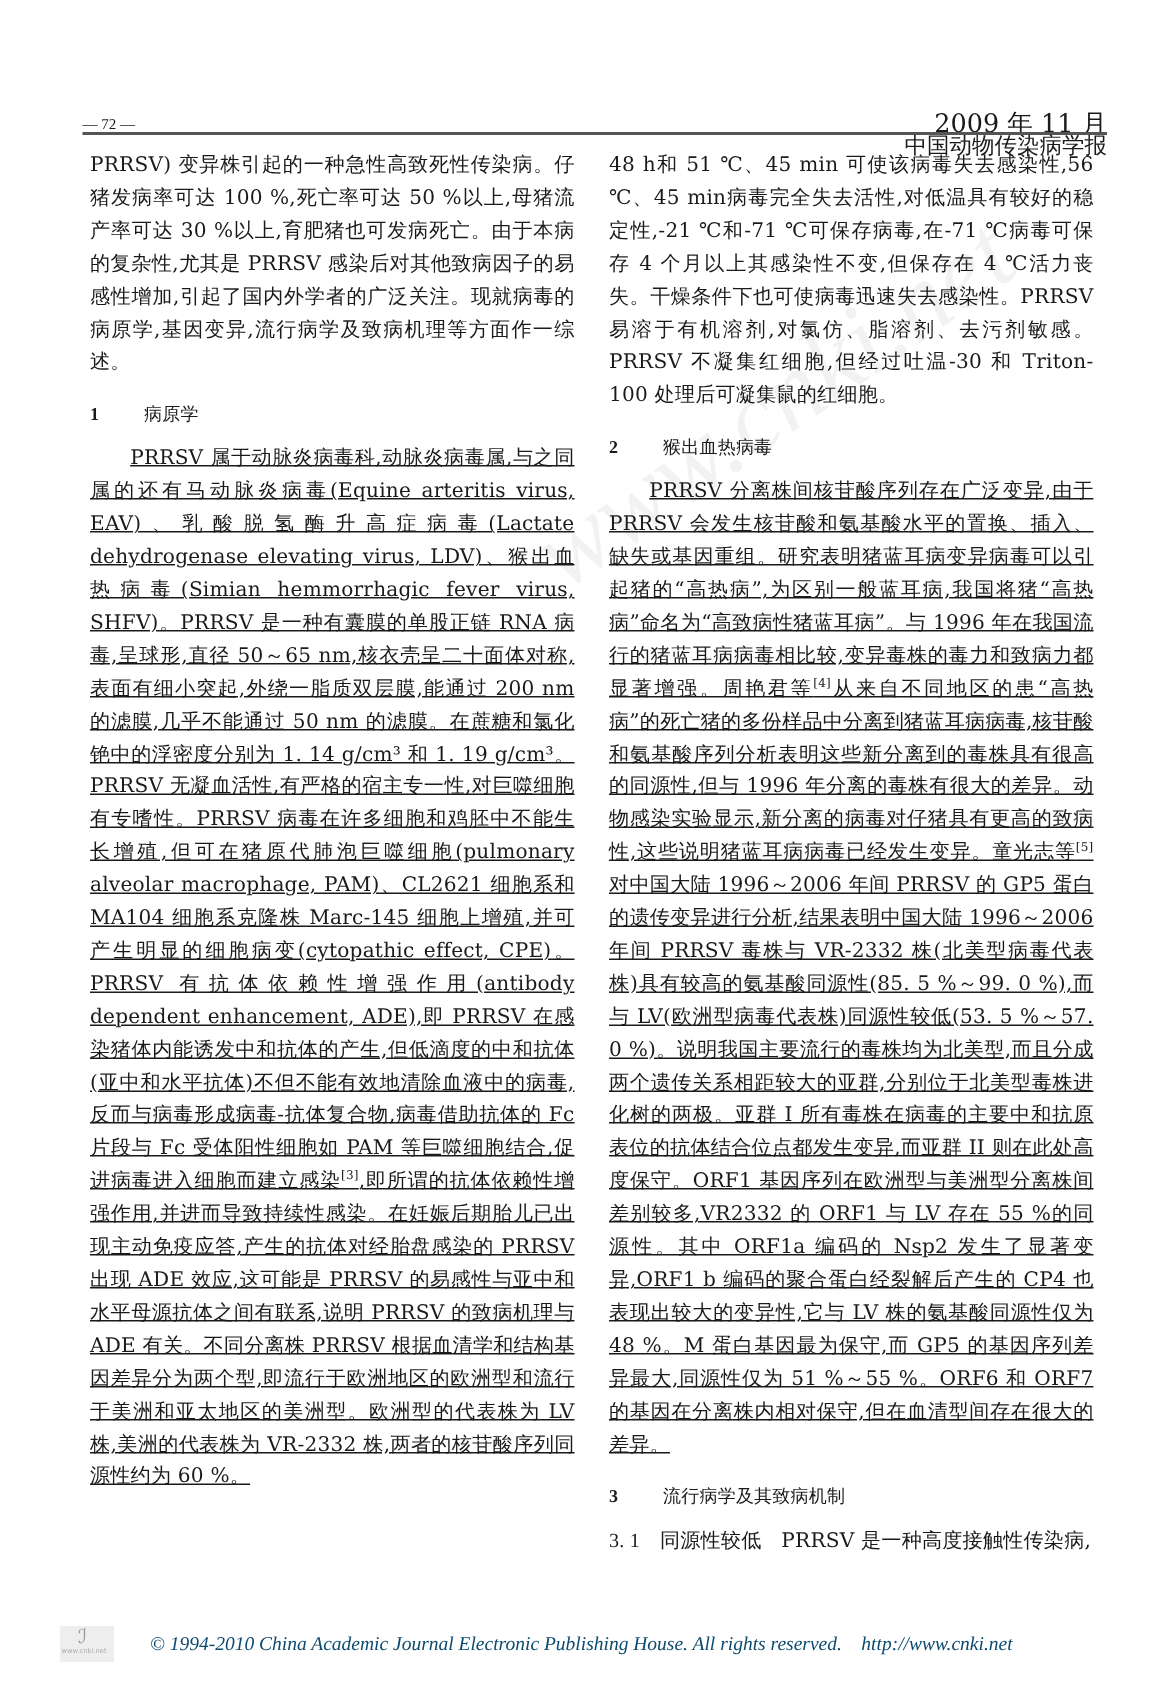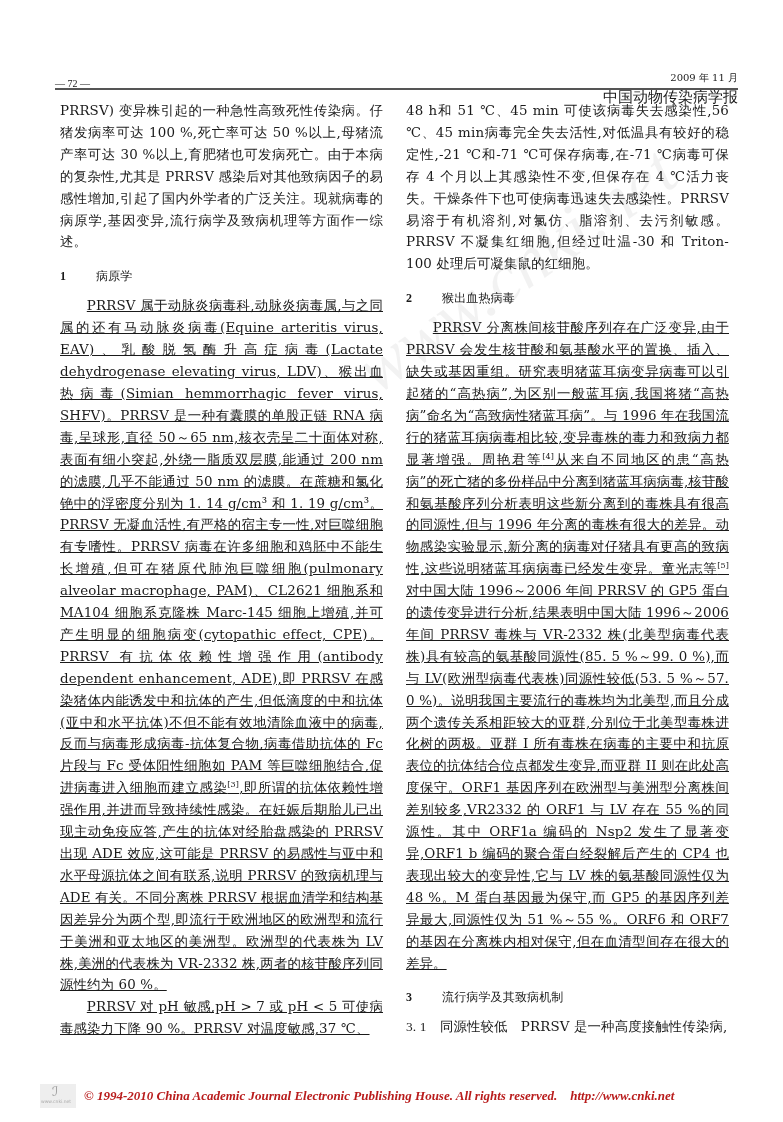--- a/index.html
+++ b/index.html
@@ -1,59 +1,58 @@
 <!DOCTYPE html>
 <html><head>
 <meta charset="utf-8">
 <style>
   html, body { margin: 0; padding: 0; background: #ffffff; }
   body { width: 783px; height: 1122px; position: relative; overflow: hidden;
          font-family: "DejaVu Serif", "Liberation Serif", serif; color: #1a1a1a; }
   .header { position: absolute; left: 55px; top: 66px; width: 683px; height: 24px; }
   .header .pageno { position: absolute; left: 0; top: 12px; font-size: 10px; font-family: "Liberation Serif", serif; }
   .header .journal { position: absolute; left: 0; right: 0; top: 22px; text-align: right; font-size: 15px; }
-  .header .date { position: absolute; right: 0; top: 5px; font-size: 10px; }
+  .header .date { position: absolute; right: 0; top: 5px; font-size: 17px; }
   .header-rule { position: absolute; left: 55px; top: 88px; width: 683px; height: 2px; background: #555; }
   .col { position: absolute; top: 100px; width: 323px; font-size: 13.4px; line-height: 21.9px; text-align: justify; letter-spacing: 0.15px; }
   .col.left { left: 60px; }
   .col.right { left: 406px; }
   .col p { margin: 0; }
   .col p.indent { text-indent: 2em; text-decoration: underline; }
   .heading { font-size: 12px; margin: 11px 0 7px 0; line-height: 24px; font-family: "DejaVu Sans", sans-serif; font-weight: normal; }
   .heading .num { font-family: "Liberation Serif", serif; font-weight: bold; display: inline-block; width: 36px; }
   .sub { font-weight: normal; font-family: "Liberation Serif", serif; }
   sup { font-size: 8px; vertical-align: 5px; line-height: 0; }
   .watermark { position: absolute; left: 330px; top: 230px; font-size: 70px; color: rgba(0,0,0,0.05);
                font-family: "Liberation Serif", serif; font-style: italic; transform: rotate(-35deg); pointer-events: none; }
   .footer { position: absolute; left: 40px; top: 1084px; width: 720px; height: 26px; }
   .footer .logo { position: absolute; left: 0; top: 0; width: 36px; height: 24px; background: #eeeeee; }
   .footer .logo .glyph { position: absolute; left: 12px; top: 0px; font-size: 13px; color: #999; font-family: "DejaVu Sans", sans-serif; }
   .footer .logo .tiny { position: absolute; left: 1px; top: 15px; font-size: 4.5px; color: #aaa; font-family: "DejaVu Sans", sans-serif; }
-  .footer .copy { position: absolute; left: 44px; top: 4px; font-size: 13px; color: #b91c1c; font-style: italic;
-                  font-family: "Liberation Serif", serif; white-space: pre; font-weight: bold; }
+  .footer .copy { position: absolute; left: 60px; top: 4px; font-size: 13px; color: #0c4a6e; font-style: italic;
+                  font-family: "Liberation Serif", serif; white-space: pre; }
 </style>
 </head>
 <body>
 
 <div class="watermark">www.cnki.net</div>
 
 <div class="header">
   <span class="pageno">— 72 —</span>
   <div class="journal">中国动物传染病学报</div>
   <span class="date">2009 年 11 月</span>
 </div>
 <div class="header-rule"></div>
 
 <div class="col left">
   <p>PRRSV) 变异株引起的一种急性高致死性传染病。仔猪发病率可达 100 %,死亡率可达 50 %以上,母猪流产率可达 30 %以上,育肥猪也可发病死亡。由于本病的复杂性,尤其是 PRRSV 感染后对其他致病因子的易感性增加,引起了国内外学者的广泛关注。现就病毒的病原学,基因变异,流行病学及致病机理等方面作一综述。</p>
   <div class="heading">
     <span class="num">1</span><span>病原学</span>
   </div>
   <p class="indent"><span>PRRSV 属于动脉炎病毒科,动脉炎病毒属,与之同属的还有马动脉炎病毒(Equine arteritis virus, EAV)、乳酸脱氢酶升高症病毒(Lactate dehydrogenase elevating virus, LDV)、猴出血热病毒(Simian hemmorrhagic fever virus, SHFV)。PRRSV 是一种有囊膜的单股正链 RNA 病毒,呈球形,直径 50～65 nm,核衣壳呈二十面体对称,表面有细小突起,外绕一脂质双层膜,能通过 200 nm 的滤膜,几乎不能通过 50 nm 的滤膜。在蔗糖和氯化铯中的浮密度分别为 1. 14 g/cm³ 和 1. 19 g/cm³。PRRSV 无凝血活性,有严格的宿主专一性,对巨噬细胞有专嗜性。PRRSV 病毒在许多细胞和鸡胚中不能生长增殖,但可在猪原代肺泡巨噬细胞(pulmonary alveolar macrophage, PAM)、CL2621 细胞系和 MA104 细胞系克隆株 Marc-145 细胞上增殖,并可产生明显的细胞病变(cytopathic effect, CPE)。PRRSV 有抗体依赖性增强作用(antibody dependent enhancement, ADE),即 PRRSV 在感染猪体内能诱发中和抗体的产生,但低滴度的中和抗体(亚中和水平抗体)不但不能有效地清除血液中的病毒,反而与病毒形成病毒-抗体复合物,病毒借助抗体的 Fc 片段与 Fc 受体阳性细胞如 PAM 等巨噬细胞结合,促进病毒进入细胞而建立感染</span><sup>[3]</sup><span>,即所谓的抗体依赖性增强作用,并进而导致持续性感染。在妊娠后期胎儿已出现主动免疫应答,产生的抗体对经胎盘感染的 PRRSV 出现 ADE 效应,这可能是 PRRSV 的易感性与亚中和水平母源抗体之间有联系,说明 PRRSV 的致病机理与 ADE 有关。不同分离株 PRRSV 根据血清学和结构基因差异分为两个型,即流行于欧洲地区的欧洲型和流行于美洲和亚太地区的美洲型。欧洲型的代表株为 LV 株,美洲的代表株为 VR-2332 株,两者的核苷酸序列同源性约为 60 %。</span></p>
-  <p class="indent">PRRSV 对 pH 敏感,pH &gt; 7 或 pH &lt; 5 可使病毒感染力下降 90 %。PRRSV 对温度敏感,37 ℃、</p>
 </div>
 
 <div class="col right">
   <p>48 h和 51 ℃、45 min 可使该病毒失去感染性,56 ℃、45 min病毒完全失去活性,对低温具有较好的稳定性,-21 ℃和-71 ℃可保存病毒,在-71 ℃病毒可保存 4 个月以上其感染性不变,但保存在 4 ℃活力丧失。干燥条件下也可使病毒迅速失去感染性。PRRSV 易溶于有机溶剂,对氯仿、脂溶剂、去污剂敏感。PRRSV 不凝集红细胞,但经过吐温-30 和 Triton-100 处理后可凝集鼠的红细胞。</p>
   <div class="heading">
     <span class="num">2</span><span>猴出血热病毒</span>
   </div>
   <p class="indent"><span>PRRSV 分离株间核苷酸序列存在广泛变异,由于 PRRSV 会发生核苷酸和氨基酸水平的置换、插入、缺失或基因重组。研究表明猪蓝耳病变异病毒可以引起猪的“高热病”,为区别一般蓝耳病,我国将猪“高热病”命名为“高致病性猪蓝耳病”。与 1996 年在我国流行的猪蓝耳病病毒相比较,变异毒株的毒力和致病力都显著增强。周艳君等</span><sup>[4]</sup><span>从来自不同地区的患“高热病”的死亡猪的多份样品中分离到猪蓝耳病病毒,核苷酸和氨基酸序列分析表明这些新分离到的毒株具有很高的同源性,但与 1996 年分离的毒株有很大的差异。动物感染实验显示,新分离的病毒对仔猪具有更高的致病性,这些说明猪蓝耳病病毒已经发生变异。童光志等</span><sup>[5]</sup><span>对中国大陆 1996～2006 年间 PRRSV 的 GP5 蛋白的遗传变异进行分析,结果表明中国大陆 1996～2006 年间 PRRSV 毒株与 VR-2332 株(北美型病毒代表株)具有较高的氨基酸同源性(85. 5 %～99. 0 %),而与 LV(欧洲型病毒代表株)同源性较低(53. 5 %～57. 0 %)。说明我国主要流行的毒株均为北美型,而且分成两个遗传关系相距较大的亚群,分别位于北美型毒株进化树的两极。亚群 I 所有毒株在病毒的主要中和抗原表位的抗体结合位点都发生变异,而亚群 II 则在此处高度保守。ORF1 基因序列在欧洲型与美洲型分离株间差别较多,VR2332 的 ORF1 与 LV 存在 55 %的同源性。其中 ORF1a 编码的 Nsp2 发生了显著变异,ORF1 b 编码的聚合蛋白经裂解后产生的 CP4 也表现出较大的变异性,它与 LV 株的氨基酸同源性仅为 48 %。M 蛋白基因最为保守,而 GP5 的基因序列差异最大,同源性仅为 51 %～55 %。ORF6 和 ORF7 的基因在分离株内相对保守,但在血清型间存在很大的差异。</span></p>
   <div class="heading">
     <span class="num">3</span><span>流行病学及其致病机制</span>

